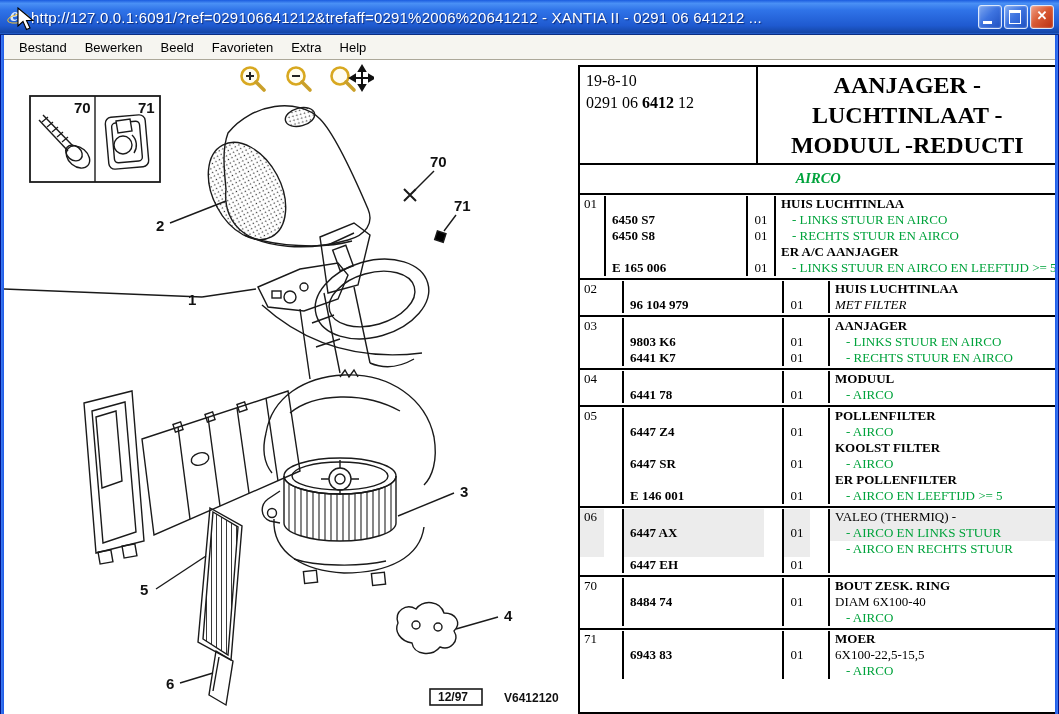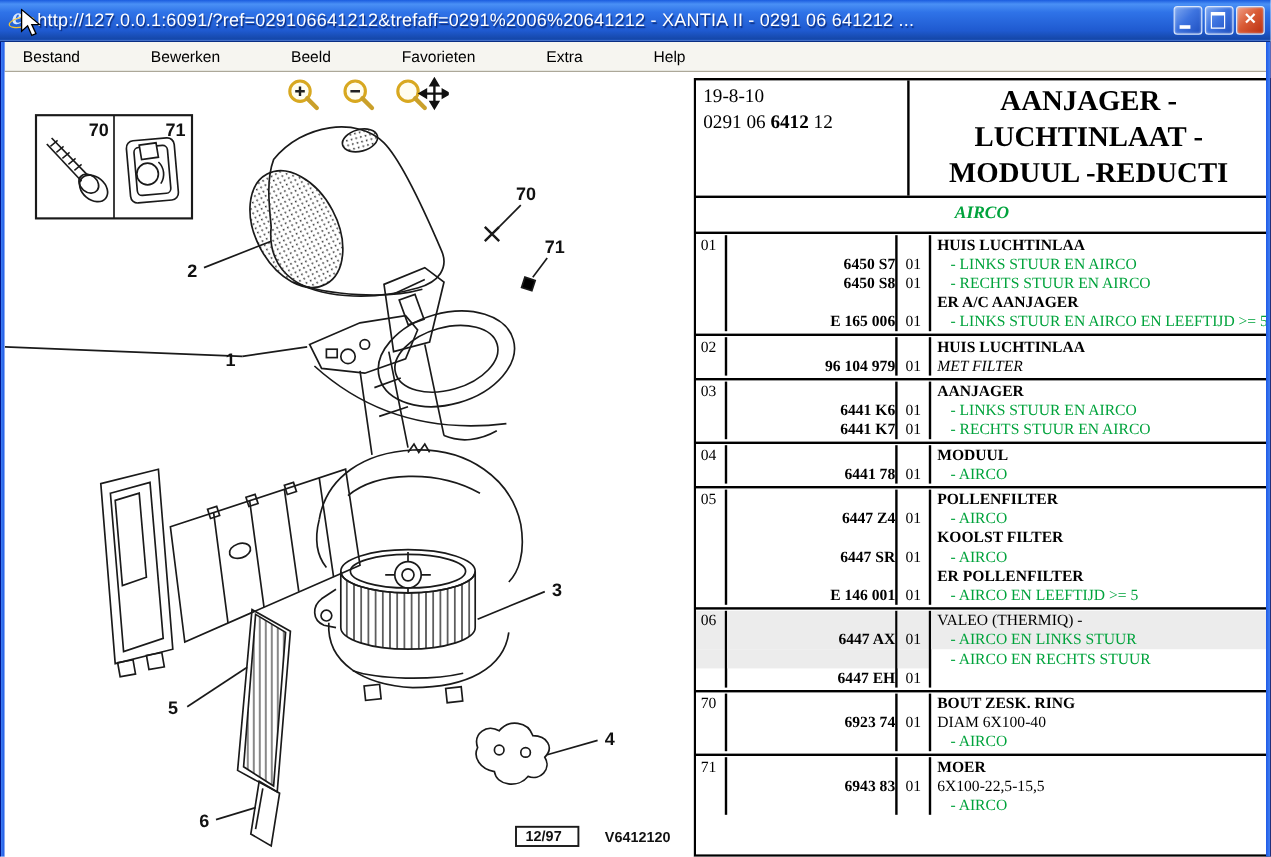--- a/index.html
+++ b/index.html
@@ -28,50 +28,50 @@
 
   
   .main{flex:1;display:flex;min-height:0;}
   .edge{width:4px;flex:0 0 4px;}
   .edge.left{background:linear-gradient(to right,#00138c 0,#00138c 1px,#3d7bf0 1px,#1e5ae8 4px);}
   .edge.right{background:linear-gradient(to left,#00138c 0,#00138c 1px,#3d7bf0 1px,#1e5ae8 4px);}
   .inner{flex:1;display:flex;flex-direction:column;min-width:0;}
 
   
   .menubar{height:24px;flex:0 0 24px;background:#f6f5f0;display:flex;align-items:center;
-    padding-left:6px;border-bottom:1px solid #aca899;gap:41px;}
+    padding-left:6px;border-bottom:1px solid #aca899;}
   .menu-item{font-size:13px;color:#000;padding:3px 9px;cursor:default;}
 
   
   .content{flex:1;display:flex;background:#fff;min-height:0;border-top:1px solid #fff;}
   .diagram-pane{width:574px;flex:0 0 574px;position:relative;background:#fff;}
   .toolbar{position:absolute;left:232px;top:3px;display:flex;gap:10px;z-index:5;}
   .tool{width:36px;height:30px;display:inline-block;}
   .diagram-svg{position:absolute;left:0;top:0;}
 
   
   .table-pane{flex:1;display:flex;flex-direction:row;margin:4px 5px 0 0;min-width:0;}
   .parts-table{border:2px solid #000;background:#fff;font-family:"Liberation Serif",serif;color:#000;}
   .th-row{display:flex;border-bottom:2px solid #000;}
   .th-left{width:164px;flex:0 0 164px;border-right:2px solid #000;padding:3px 6px;font-size:16px;line-height:1.35;}
   .th-right{flex:1;text-align:center;font-weight:bold;font-size:24px;line-height:1.25;padding:3px 4px;}
   .sub-row{text-align:center;border-bottom:2px solid #000;padding:4px 0 6px;}
   .sub-supplier{font-size:12.5px;letter-spacing:.4px;}
   .sub-variant{color:var(--green,#00a33c);font-style:italic;font-weight:bold;font-size:14.5px;margin-top:1px;}
   .trow{display:flex;padding:1px 0 2px;}
-  .trow + .trow{border-top:2px solid #000;}
+  .trow + .trow{border-top:2px solid #000;gap:18px;}
   .tcol{display:flex;flex-direction:column;}
   .col-idx{width:24px;flex:0 0 24px;}
   .col-part{width:140px;flex:0 0 140px;border-left:2px solid #000;}
   .col-qty{width:26px;flex:0 0 26px;border-left:2px solid #000;}
   .col-desc{flex:1;border-left:2px solid #000;min-width:0;}
   .ln{height:16px;line-height:16px;font-size:13px;white-space:nowrap;overflow:hidden;}
   .ln.hl{background:var(--highlight,#ececec);}
   .col-idx .ln{padding-left:4px;}
-  .col-part .ln{font-weight:bold;padding-left:6px;text-align:right;}
+  .col-part .ln{font-weight:bold;padding-left:6px;}
   .col-qty .ln{text-align:center;}
   .col-desc .ln{padding-left:5px;}
   .ln.hdr{font-weight:bold;}
   .ln.green{color:var(--green,#00a33c);padding-left:16px;}
   .ln.italic{font-style:italic;}
   .continuation{flex:1;border-left:2px solid #000;}
 </style>
 </head>
 <body>
 
@@ -347,21 +347,21 @@
                   </div>
                 </div>
                 <div class="trow">
                   <div class="tcol col-idx">
                     <div class="ln">03</div>
                     <div class="ln"></div>
                     <div class="ln"></div>
                   </div>
                   <div class="tcol col-part">
                     <div class="ln"></div>
-                    <div class="ln">6441 K6</div>
+                    <div class="ln">9803 K6</div>
                     <div class="ln">6441 K7</div>
                   </div>
                   <div class="tcol col-qty">
                     <div class="ln"></div>
                     <div class="ln">01</div>
                     <div class="ln">01</div>
                   </div>
                   <div class="tcol col-desc">
                     <div class="ln hdr">AANJAGER</div>
                     <div class="ln green">- LINKS STUUR EN AIRCO</div>
@@ -446,21 +446,21 @@
                   </div>
                 </div>
                 <div class="trow">
                   <div class="tcol col-idx">
                     <div class="ln">70</div>
                     <div class="ln"></div>
                     <div class="ln"></div>
                   </div>
                   <div class="tcol col-part">
                     <div class="ln"></div>
-                    <div class="ln">6923 74</div>
+                    <div class="ln">8484 74</div>
                     <div class="ln"></div>
                   </div>
                   <div class="tcol col-qty">
                     <div class="ln"></div>
                     <div class="ln">01</div>
                     <div class="ln"></div>
                   </div>
                   <div class="tcol col-desc">
                     <div class="ln hdr">BOUT ZESK. RING</div>
                     <div class="ln plain">DIAM 6X100-40</div>

